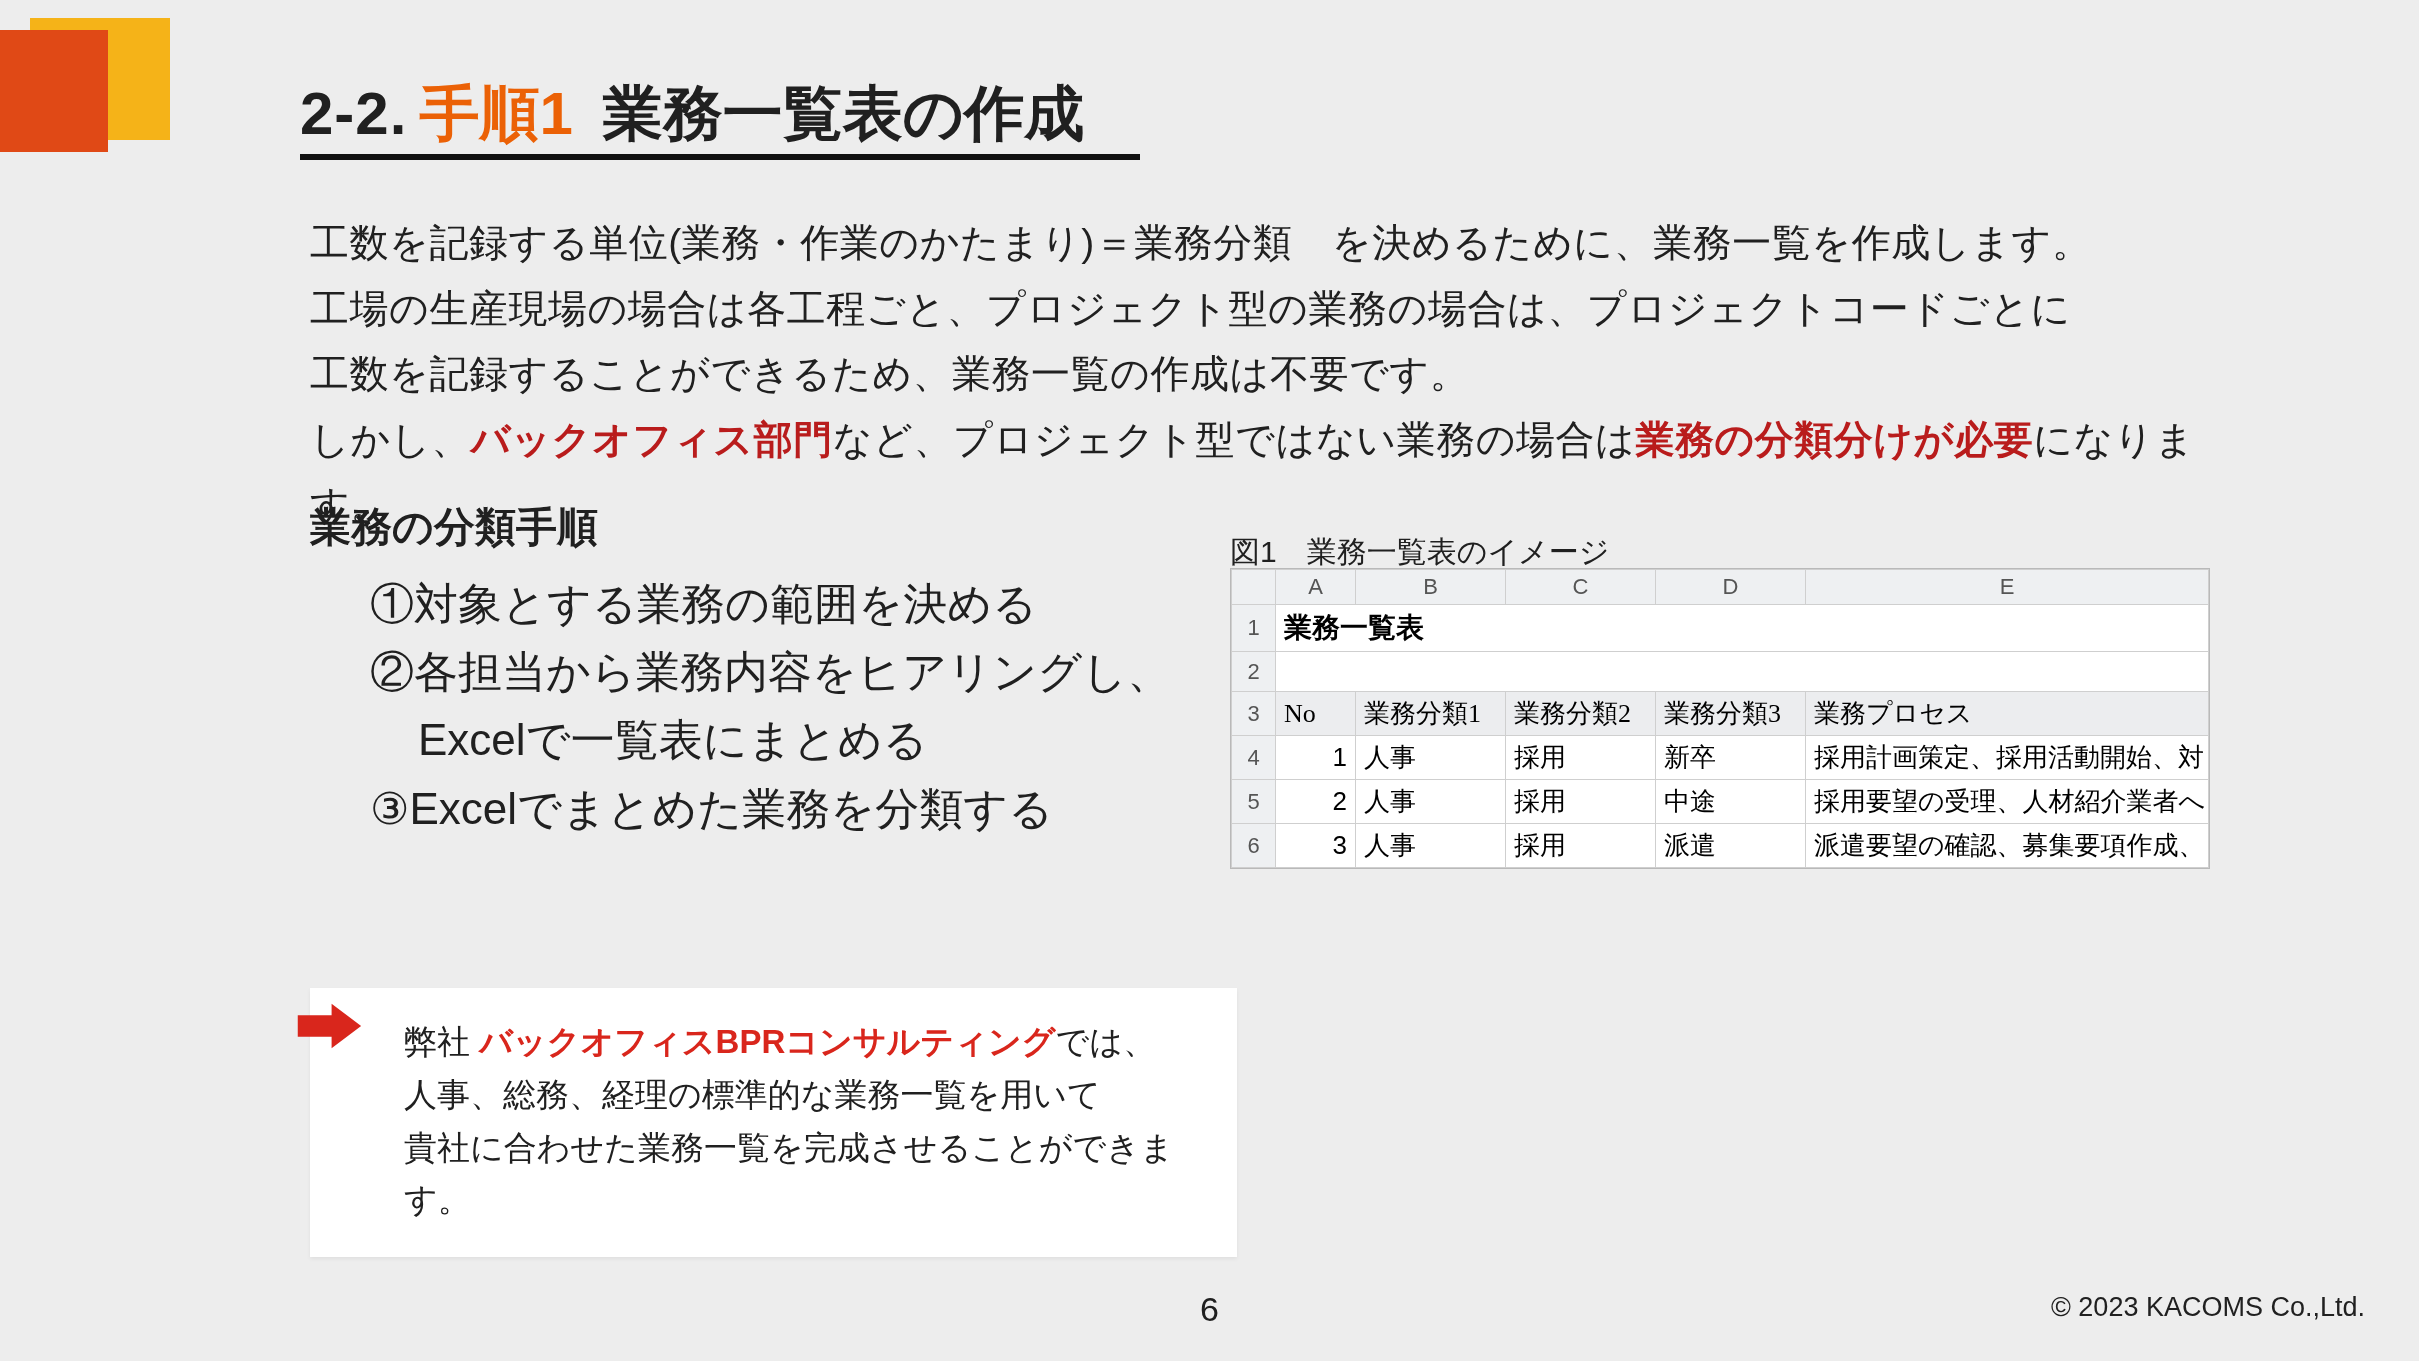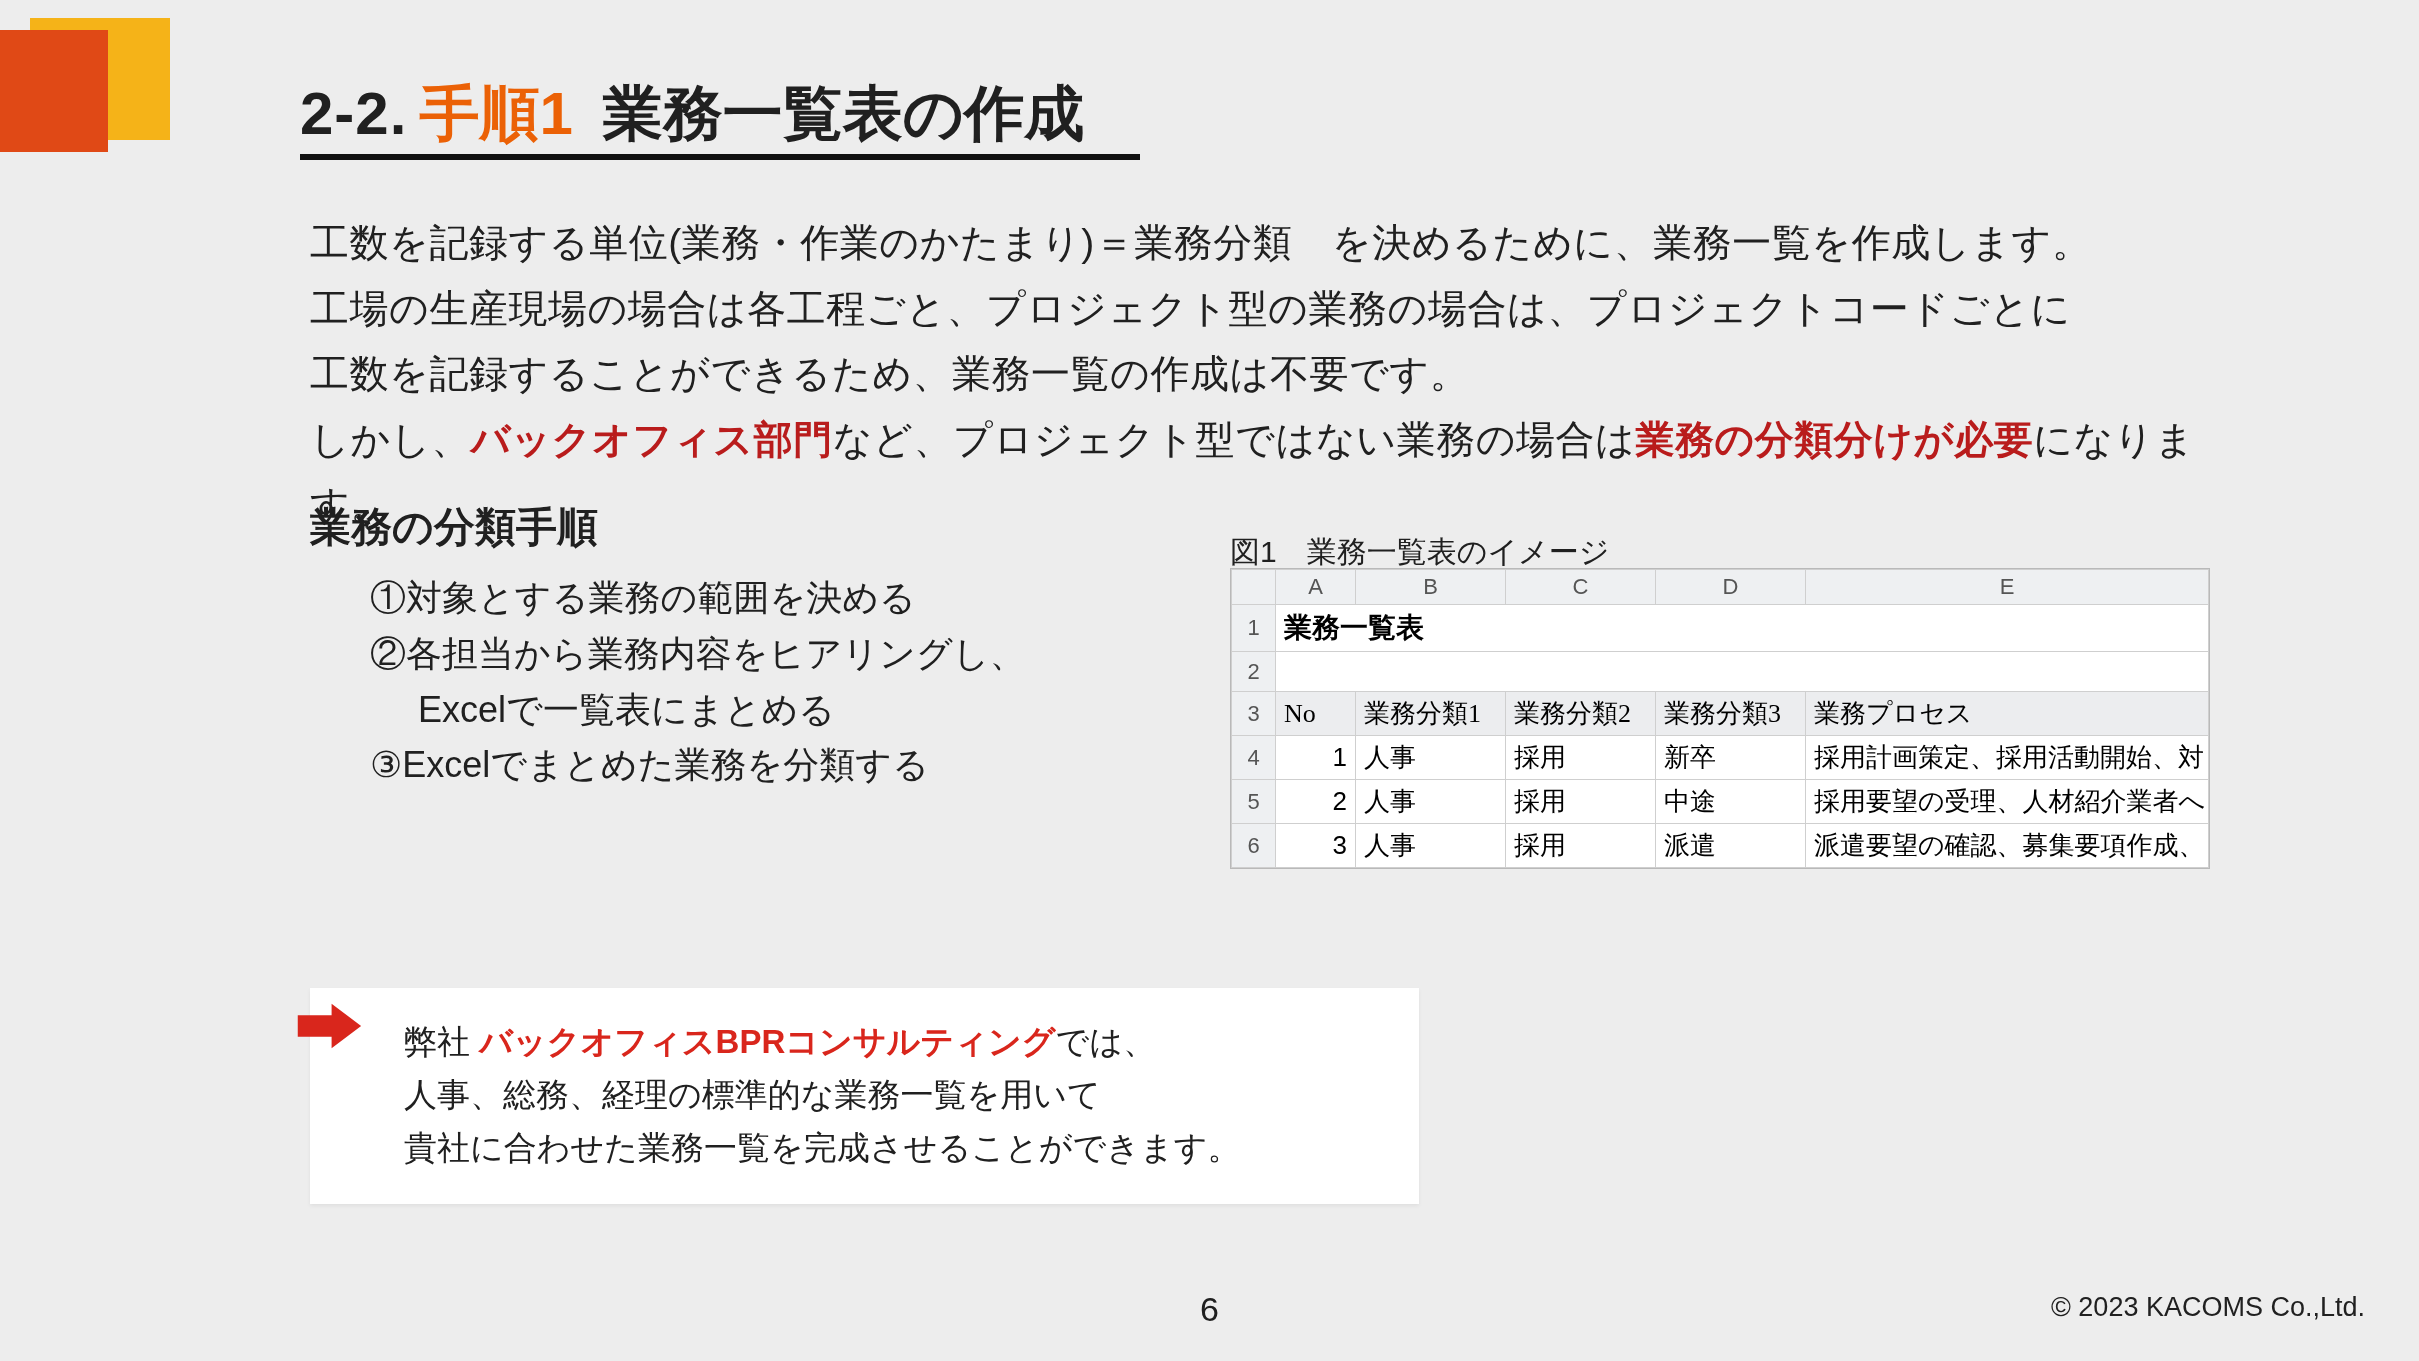--- a/index.html
+++ b/index.html
@@ -73,21 +73,21 @@
       left: 310px;
       top: 500px;
       font-size: 41px;
       font-weight: 700;
       color: #202020;
     }
     .steps {
       position: absolute;
       left: 370px;
       top: 570px;
-      font-size: 36px;
+      font-size: 44px;
       line-height: 1.55;
       color: #202020;
     }
     .steps .indent { padding-left: 48px; }
     .figure-caption {
       position: absolute;
       left: 1230px;
       top: 532px;
       font-size: 30px;
       color: #202020;
@@ -134,21 +134,21 @@
       background: #eef0f2;
       width: 44px;
     }
     .excel .h3 { background: #ecedef; font-family: Liberation Serif, serif; }
     .excel .tabletitle { font-weight: 700; font-size: 28px; }
     .excel .num { text-align: right; }
     .callout {
       position: absolute;
       left: 310px;
       top: 988px;
-      width: 1109px;
+      width: 927px;
       background: #fff;
       padding: 28px 34px 30px 94px;
       font-size: 33px;
       line-height: 1.6;
       color: #202020;
       box-shadow: 0 2px 4px rgba(0,0,0,0.06);
     }
     .callout .hl2 { color: #d9261c; font-weight: 700; }
     .hand-icon {
       position: absolute;

